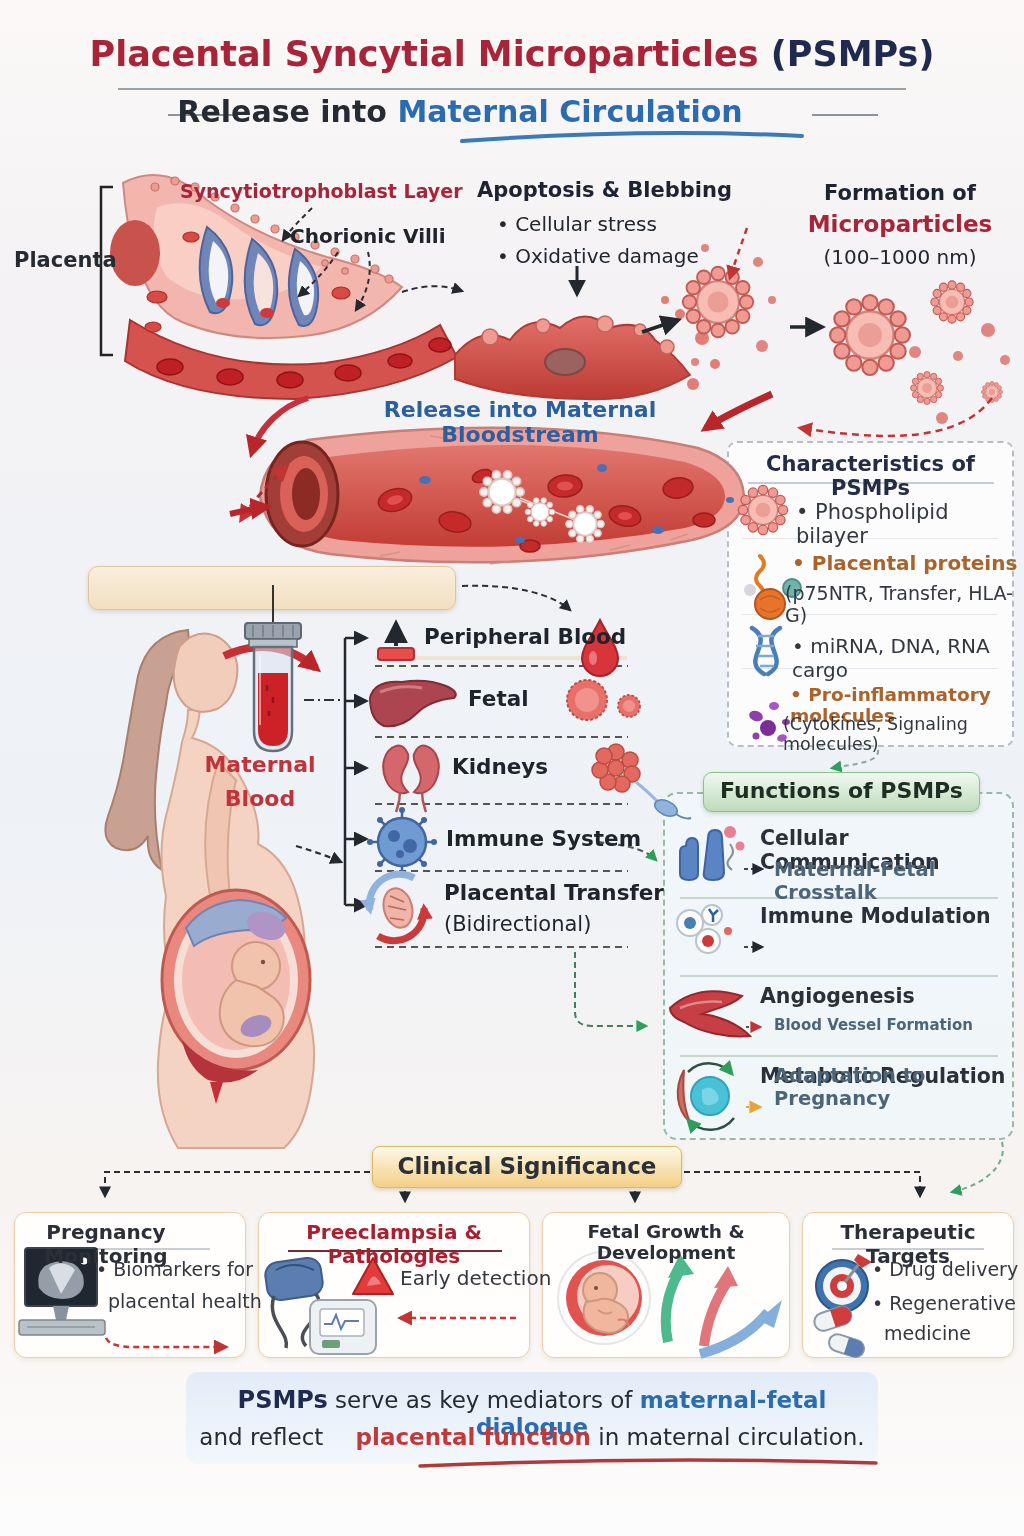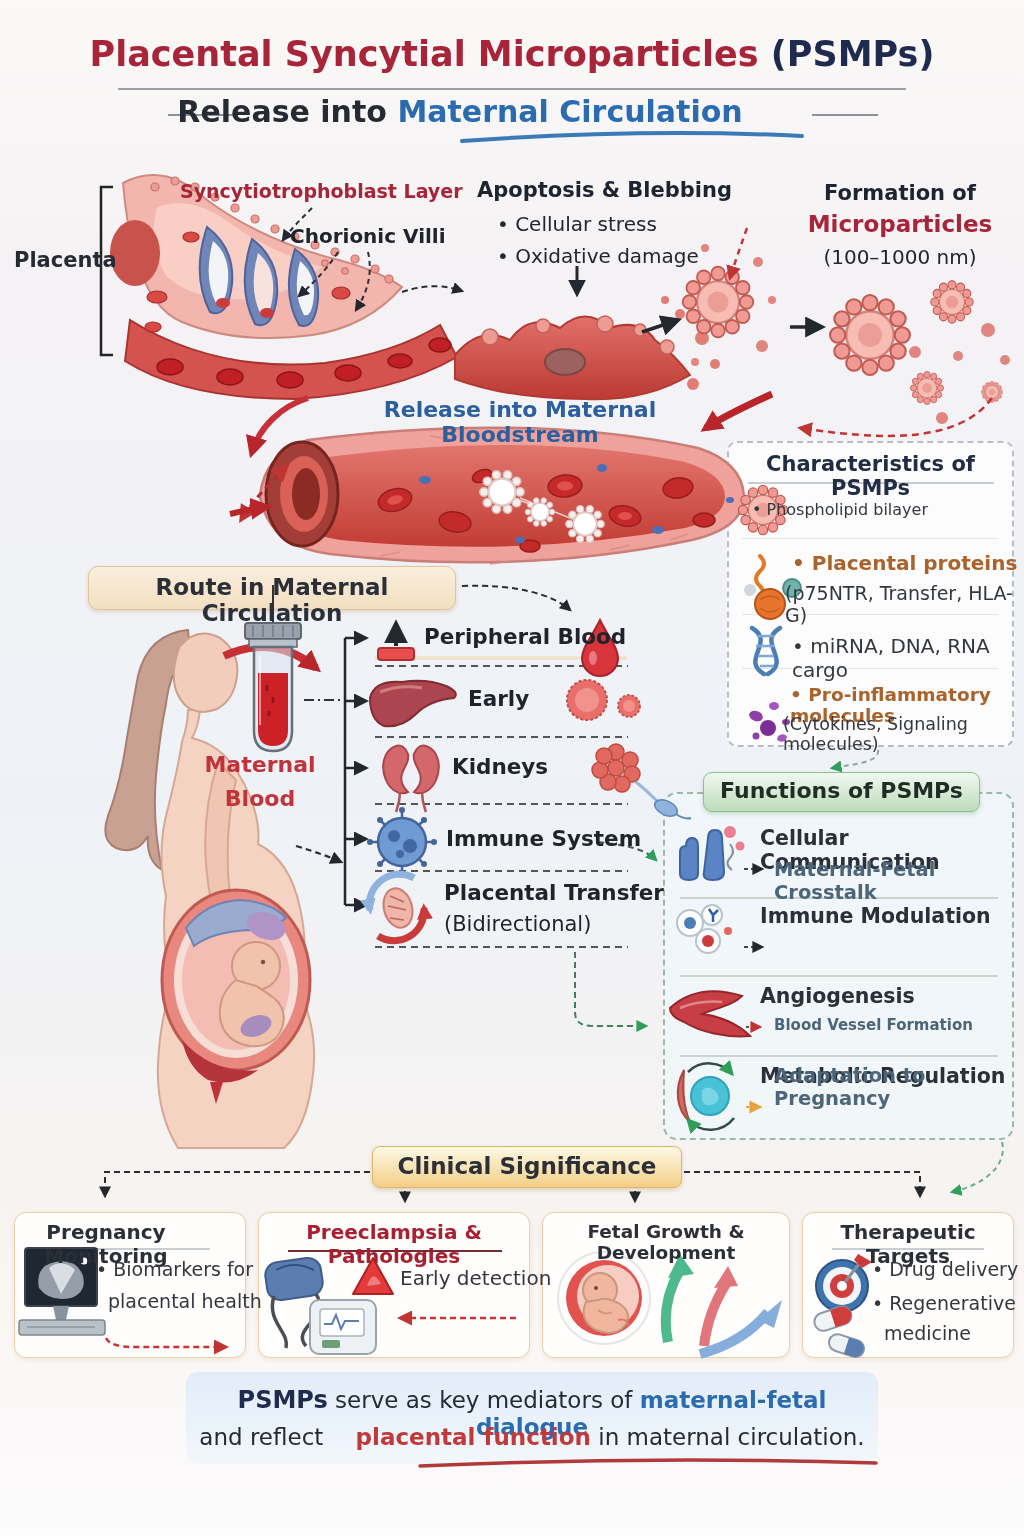--- a/index.html
+++ b/index.html
@@ -555,33 +555,32 @@
     <div class="abs bullet" style="left:497px;top:212px;font-size:20px;color:#22262d;">Cellular stress</div>
     <div class="abs bullet" style="left:497px;top:244px;font-size:20px;color:#22262d;">Oxidative damage</div>
 
     <div class="abs c b" style="left:790px;top:181px;width:220px;font-size:21px;color:#1d2330;">Formation of</div>
     <div class="abs c b crimson" style="left:790px;top:211px;width:220px;font-size:23px;">Microparticles</div>
     <div class="abs c" style="left:790px;top:245px;width:220px;font-size:20px;color:#22262d;">(100–1000 nm)</div>
 
     <div class="abs c b" style="left:330px;top:397px;width:380px;font-size:22px;color:#2b5f9e;">Release into Maternal Bloodstream</div>
 
     <div class="abs c b" style="left:727px;top:452px;width:287px;font-size:21px;color:#222c44;">Characteristics of PSMPs</div>
-    <div class="abs bullet" style="left:752px;top:500px;font-size:16px;color:#33373e;">Phospholipid bilayer</div>
+    <div class="abs bullet" style="left:796px;top:500px;font-size:21px;color:#33373e;">Phospholipid bilayer</div>
     <div class="abs bullet b orange" style="left:792px;top:551px;font-size:20px;font-weight:600;">Placental proteins</div>
     <div class="abs" style="left:785px;top:582px;font-size:19px;color:#33373e;">(p75NTR, Transfer, HLA-G)</div>
     <div class="abs bullet" style="left:792px;top:634px;font-size:20px;color:#33373e;">miRNA, DNA, RNA cargo</div>
     <div class="abs bullet orange" style="left:790px;top:684px;font-size:18.5px;font-weight:600;">Pro-inflammatory molecules</div>
     <div class="abs" style="left:783px;top:714px;font-size:17.5px;color:#33373e;">(Cytokines, Signaling molecules)</div>
 
-    <div class="abs c b" style="left:88px;top:574px;width:368px;font-size:23px;color:#2a2f38;">Route in Maternal Circulation</div>
     <div class="abs c b redlbl" style="left:200px;top:752px;width:120px;font-size:22px;">Maternal</div>
     <div class="abs c b redlbl" style="left:200px;top:786px;width:120px;font-size:22px;">Blood</div>
 
     <div class="abs b" style="left:424px;top:624px;font-size:21.5px;color:#1f242c;">Peripheral Blood</div>
-    <div class="abs b" style="left:468px;top:686px;font-size:21.5px;color:#1f242c;">Early</div>
+    <div class="abs b" style="left:468px;top:686px;font-size:21.5px;color:#1f242c;">Fetal</div>
     <div class="abs b" style="left:452px;top:754px;font-size:21.5px;color:#1f242c;">Kidneys</div>
     <div class="abs b" style="left:446px;top:826px;font-size:21.5px;color:#1f242c;">Immune System</div>
     <div class="abs b" style="left:444px;top:880px;font-size:21.5px;color:#1f242c;">Placental Transfer</div>
     <div class="abs" style="left:444px;top:912px;font-size:21px;color:#1f242c;">(Bidirectional)</div>
 
     <div class="abs c b" style="left:703px;top:778px;width:277px;font-size:22px;color:#1f2d24;">Functions of PSMPs</div>
     <div class="abs b" style="left:760px;top:826px;font-size:20.5px;color:#2a2f38;">Cellular Communication</div>
     <div class="abs steel" style="left:774px;top:858px;font-size:19.5px;font-weight:600;">Maternal-Fetal Crosstalk</div>
     <div class="abs b" style="left:760px;top:904px;font-size:20.5px;color:#2a2f38;">Immune Modulation</div>
     <div class="abs b" style="left:760px;top:984px;font-size:20.5px;color:#2a2f38;">Angiogenesis</div>

